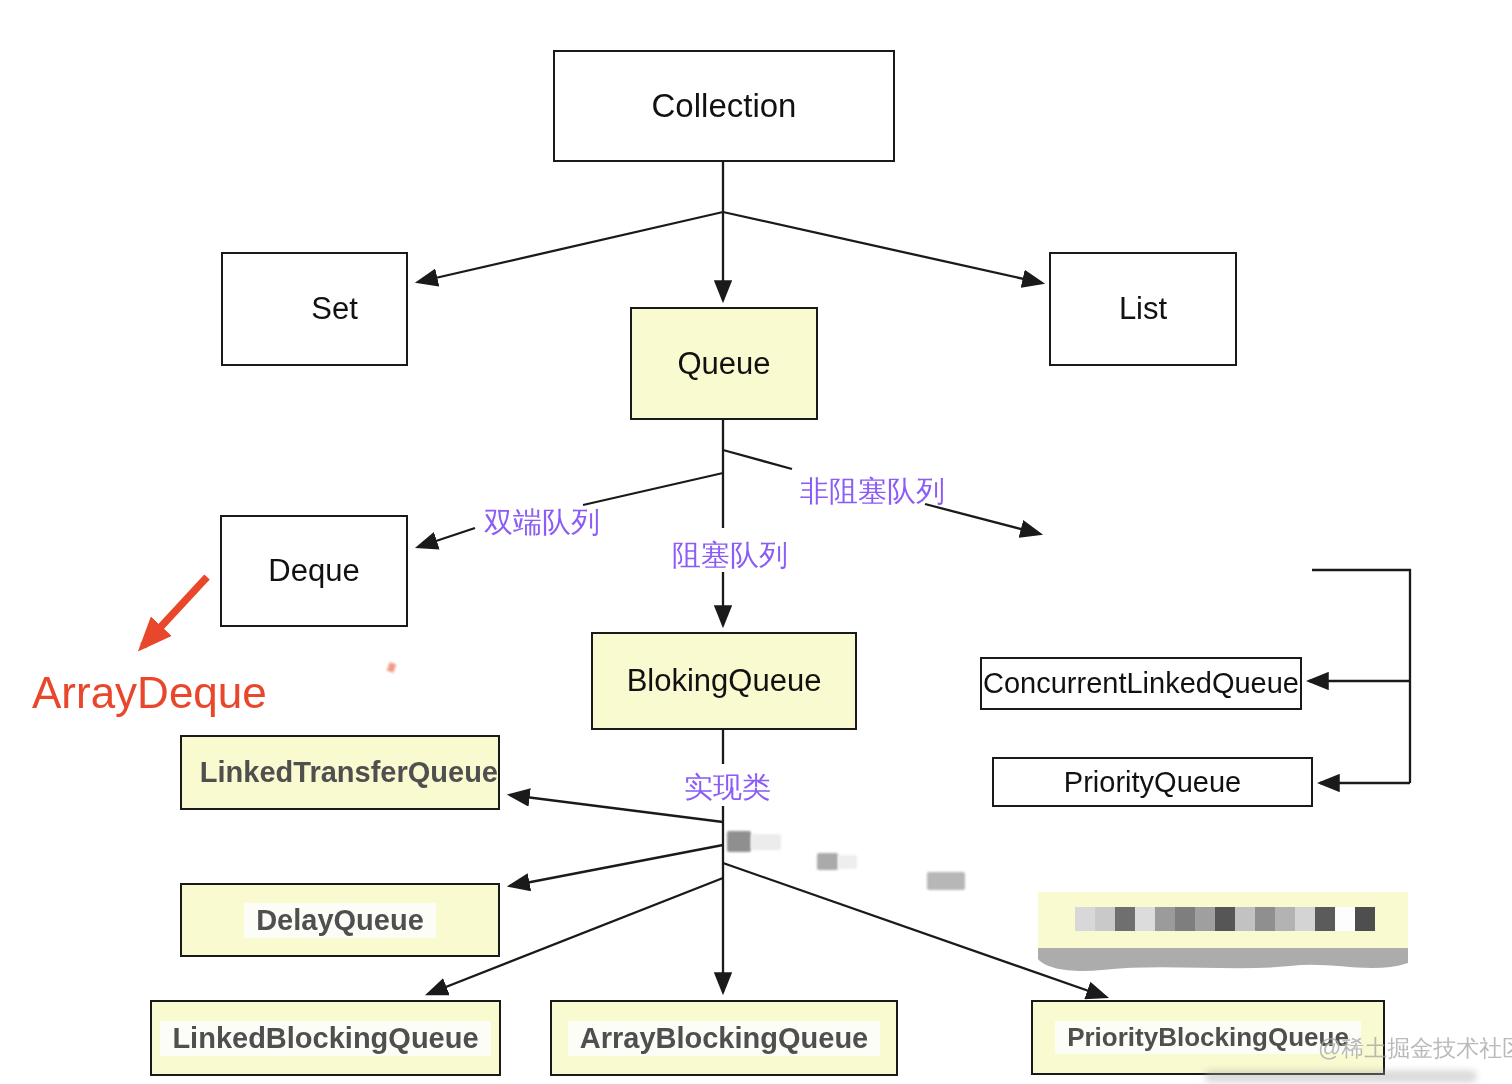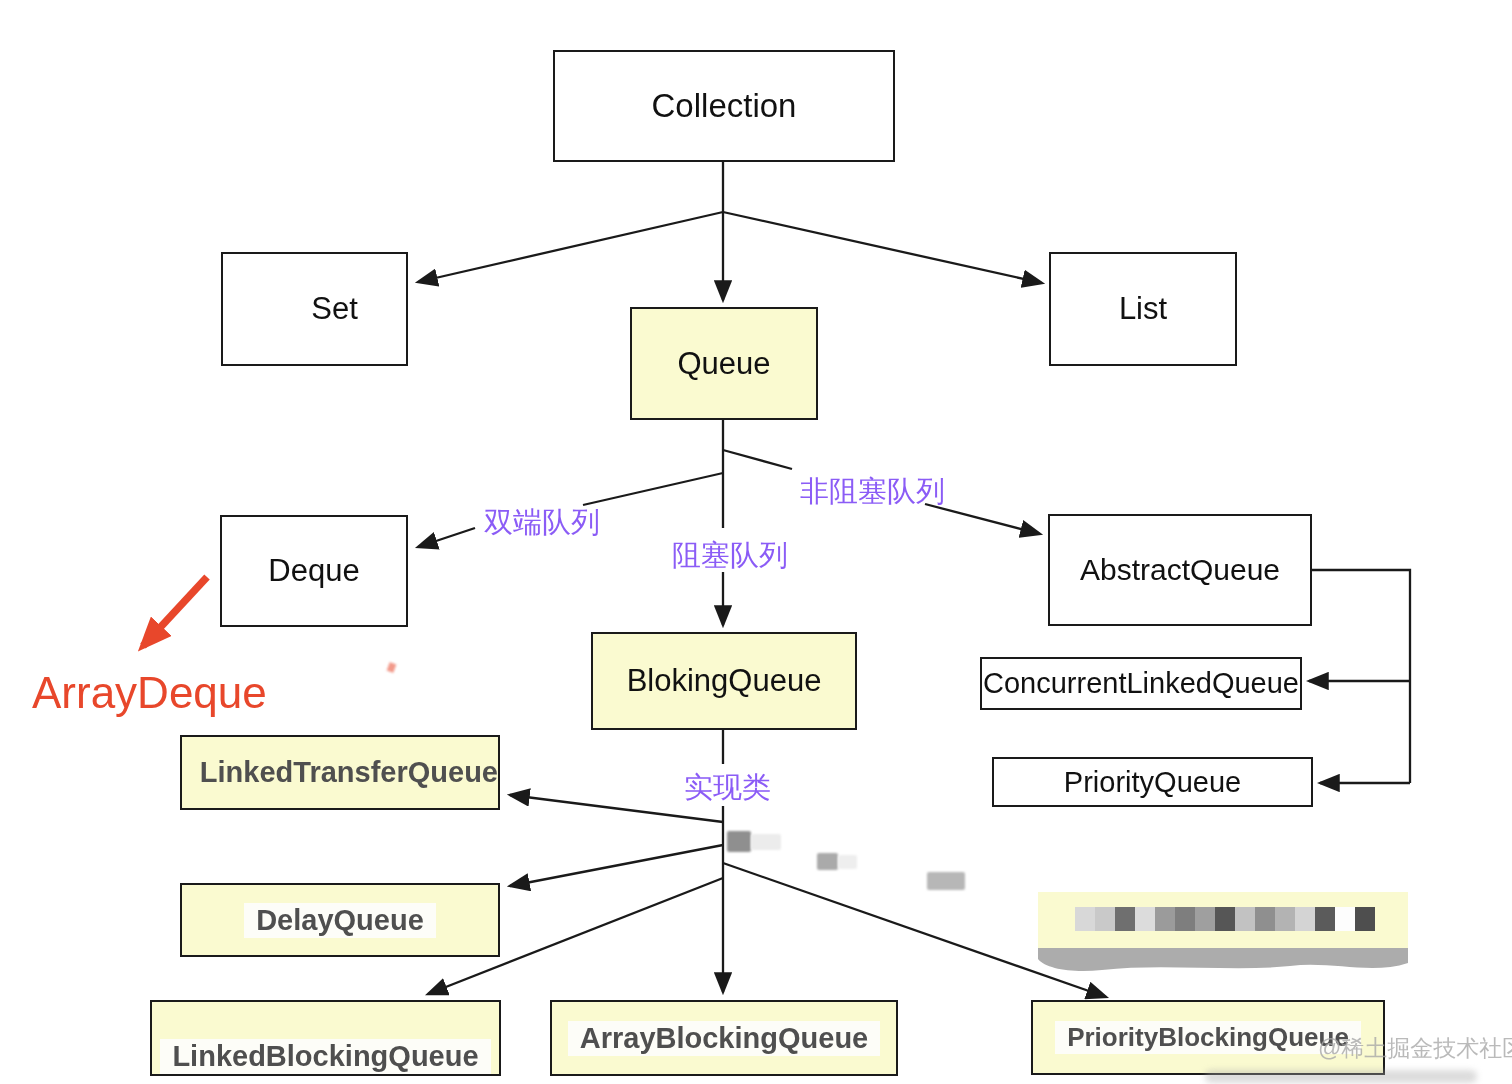--- a/index.html
+++ b/index.html
@@ -76,44 +76,41 @@
   </div>
   <div class="node" style="left:221px;top:252px;width:187px;height:114px;font-size:31px;padding-left:40px;">
     <span class="lbl">Set</span>
   </div>
   <div class="node" style="left:1049px;top:252px;width:188px;height:114px;font-size:31px;">
     <span class="lbl">List</span>
   </div>
   <div class="node" style="left:220px;top:515px;width:188px;height:112px;font-size:31px;">
     <span class="lbl">Deque</span>
   </div>
-  <div class="node" style="left:1048px;top:514px;width:264px;height:112px;font-size:30px;">
-    <span class="lbl">AbstractQueue</span>
-  </div>
   <div class="node" style="left:980px;top:657px;width:322px;height:53px;font-size:29px;border-width:2px;">
     <span class="lbl">ConcurrentLinkedQueue</span>
   </div>
   <div class="node" style="left:992px;top:757px;width:321px;height:50px;font-size:29px;border-width:2px;">
     <span class="lbl">PriorityQueue</span>
   </div>
 
   <div class="node yellow" style="left:630px;top:307px;width:188px;height:113px;font-size:31px;">
     <span class="lbl">Queue</span>
   </div>
   <div class="node yellow" style="left:591px;top:632px;width:266px;height:98px;font-size:31px;">
     <span class="lbl">BlokingQueue</span>
   </div>
 
   <div class="node yellow impl" style="left:180px;top:735px;width:320px;height:75px;font-size:29px;justify-content:flex-end;">
     <span class="lbl">LinkedTransferQueue</span>
   </div>
   <div class="node yellow impl" style="left:180px;top:883px;width:320px;height:74px;font-size:29px;">
     <span class="lbl strip">DelayQueue</span>
   </div>
-  <div class="node yellow impl" style="left:150px;top:1000px;width:351px;height:76px;font-size:29px;align-items:flex-end;">
+  <div class="node yellow impl" style="left:150px;top:1000px;width:351px;height:76px;font-size:29px;">
     <span class="lbl strip">LinkedBlockingQueue</span>
   </div>
   <div class="node yellow impl" style="left:550px;top:1000px;width:348px;height:76px;font-size:29px;">
     <span class="lbl strip">ArrayBlockingQueue</span>
   </div>
   <div class="node yellow impl" style="left:1031px;top:1000px;width:354px;height:75px;font-size:26px;">
     <span class="lbl strip">PriorityBlockingQueue</span>
   </div>
 
   <div class="edge-label" style="left:484px;top:503px;font-size:29px;">双端队列</div>

